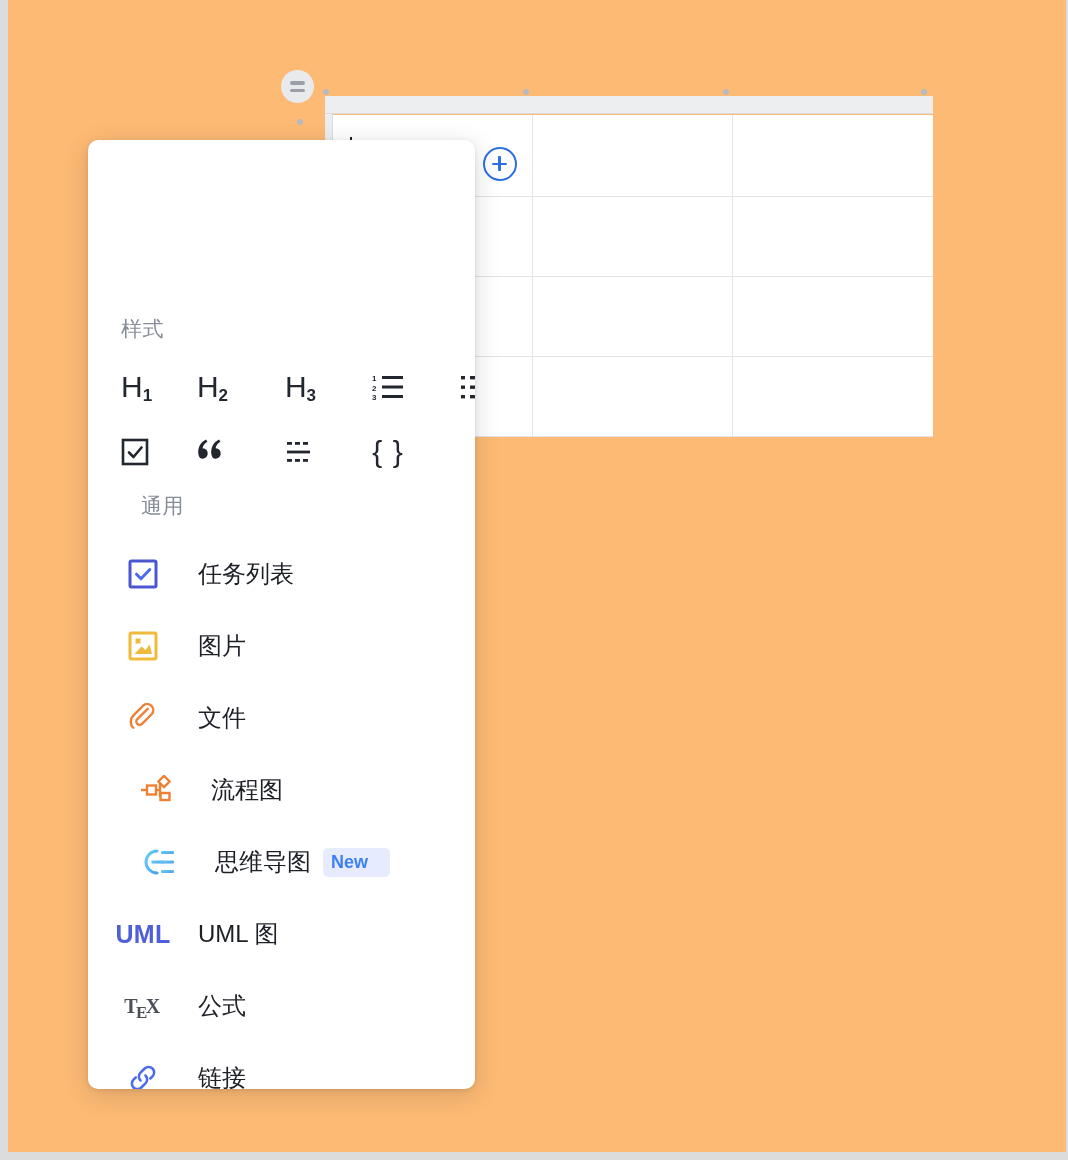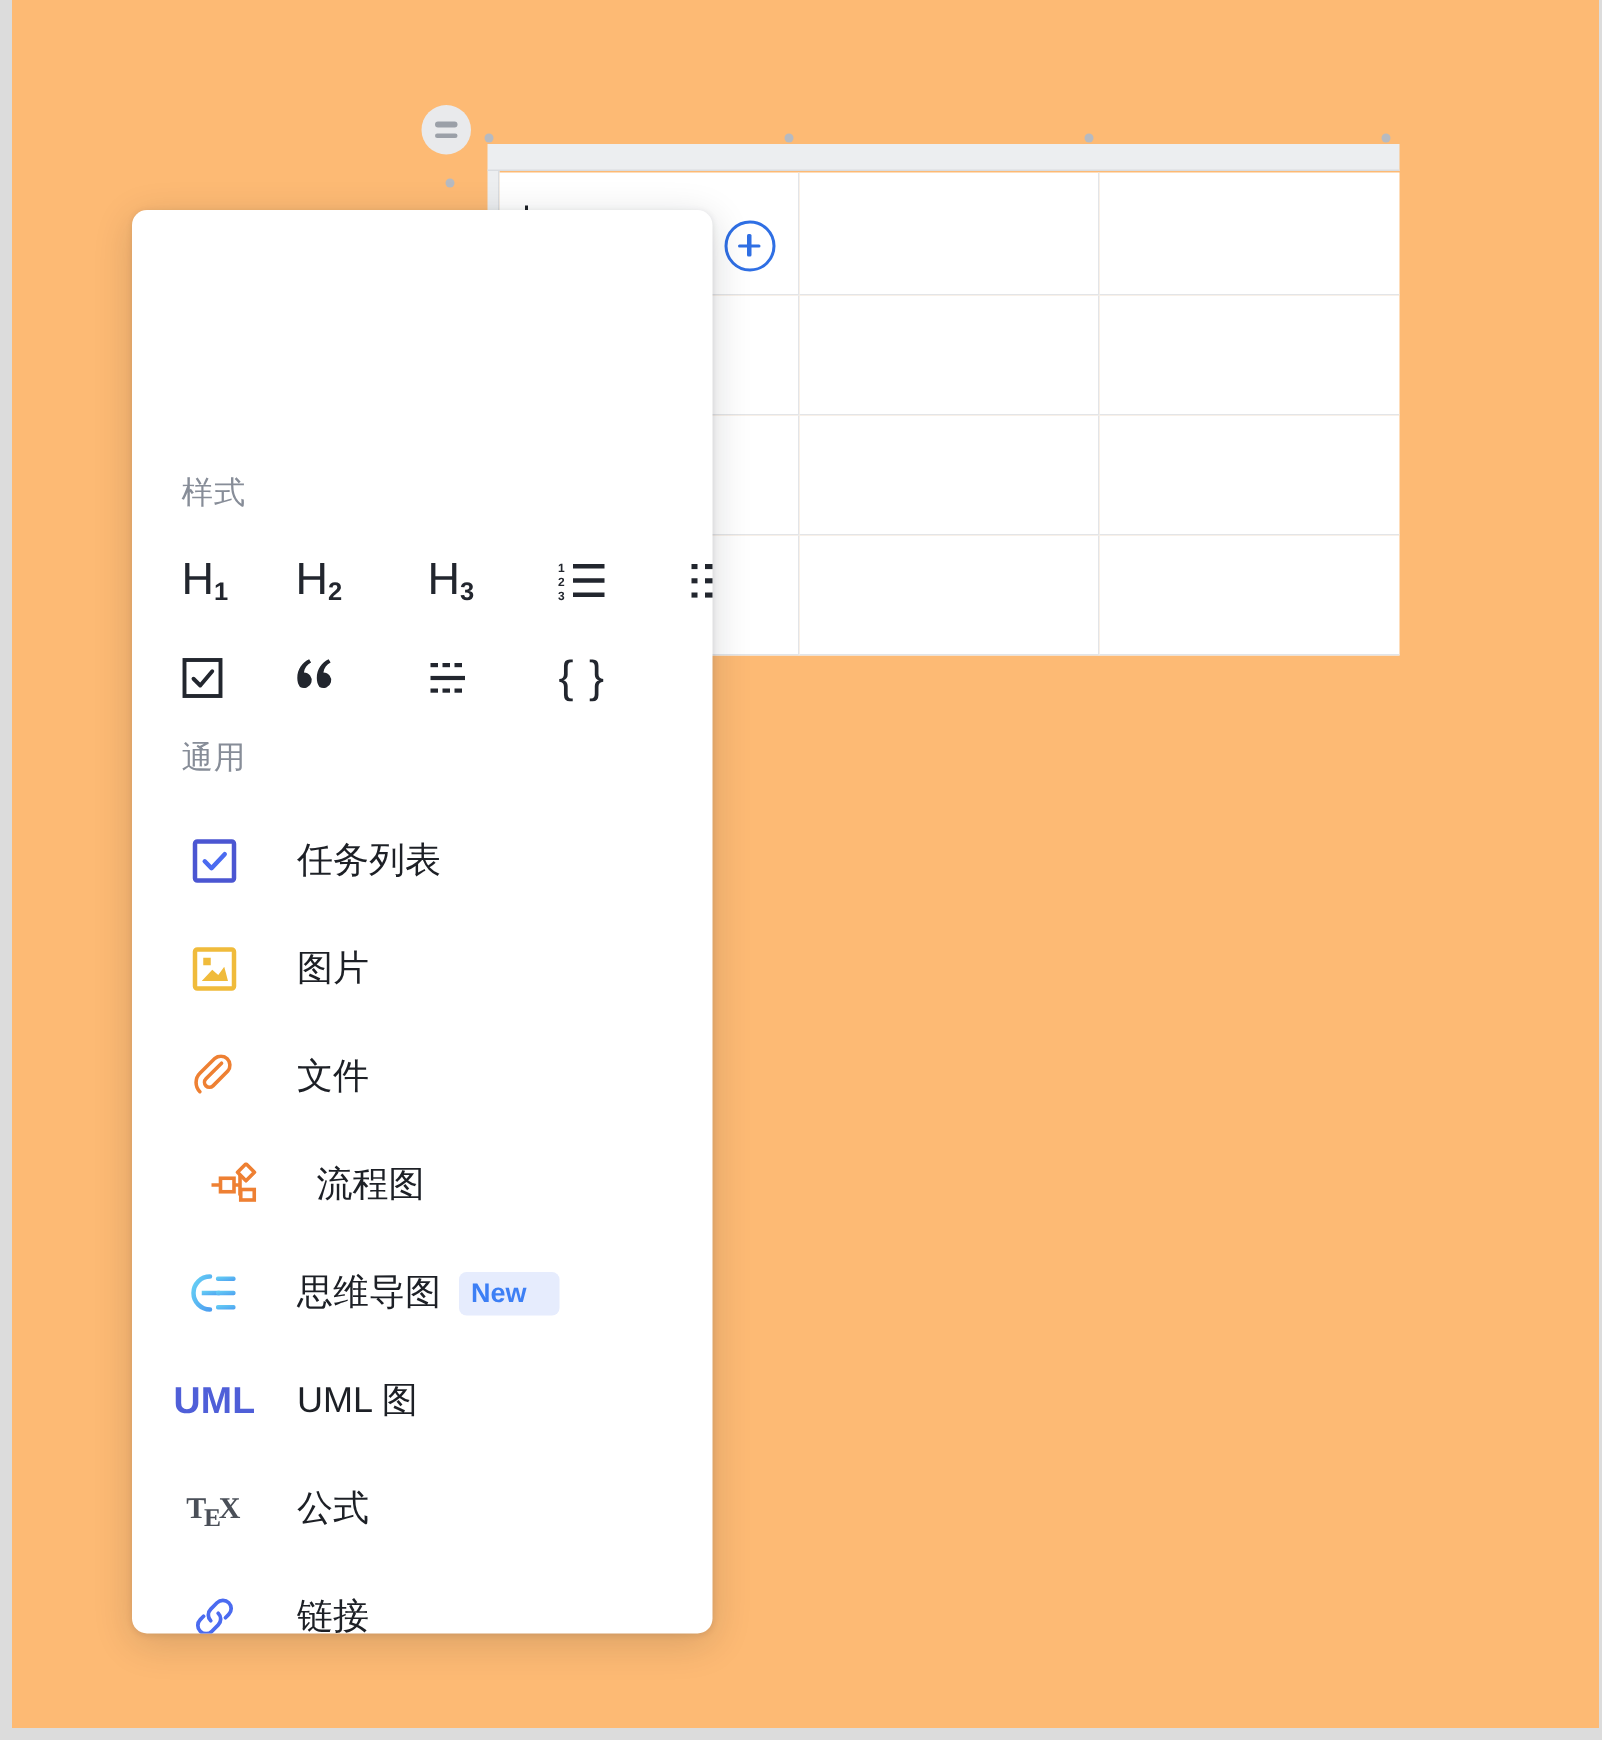--- a/index.html
+++ b/index.html
@@ -159,21 +159,21 @@
   }
 
   .section-label {
     color: #878d98;
     font-size: 21px;
     padding: 0 0 0 33px;
     line-height: 1;
     letter-spacing: 0.5px;
   }
   #label-style  { position: absolute; top: 178px; }
-  #label-general{ position: absolute; top: 355px; }
+  #label-general{ position: absolute; top: 355px; margin-left: 20px; }
 
   
   .style-row {
     position: absolute;
     left: 0;
     display: flex;
     align-items: center;
     gap: 16px;
   }
   #style-row-1 { top: 225px; }
@@ -422,21 +422,21 @@
             <rect x="20" y="2.5" width="8" height="8" transform="rotate(45 24 6.5)" stroke-linejoin="round"></rect>
             <rect x="20.5" y="18" width="9" height="7"></rect>
           </g>
         </svg>
       </div>
       <div class="mi-textwrap">
         <span class="mi-label">流程图</span>
       </div>
     </div>
 
-    <div class="menu-item" style="top:686px;">
+    <div class="menu-item" style="top:686px;margin-left:17px;">
       <div class="mi-iconwrap">
         <svg width="32" height="30" viewBox="0 0 32 30">
           <defs>
             <linearGradient id="mmg" x1="0" y1="0" x2="1" y2="1">
               <stop offset="0%" stop-color="#67d2f5"></stop>
               <stop offset="100%" stop-color="#4d9ef0"></stop>
             </linearGradient>
           </defs>
           <path d="M13 4 a11 11 0 1 0 0 22" fill="none" stroke="url(#mmg)" stroke-width="3" stroke-linecap="round"></path>
           <rect x="7.5" y="13.5" width="12" height="3" fill="url(#mmg)"></rect>

